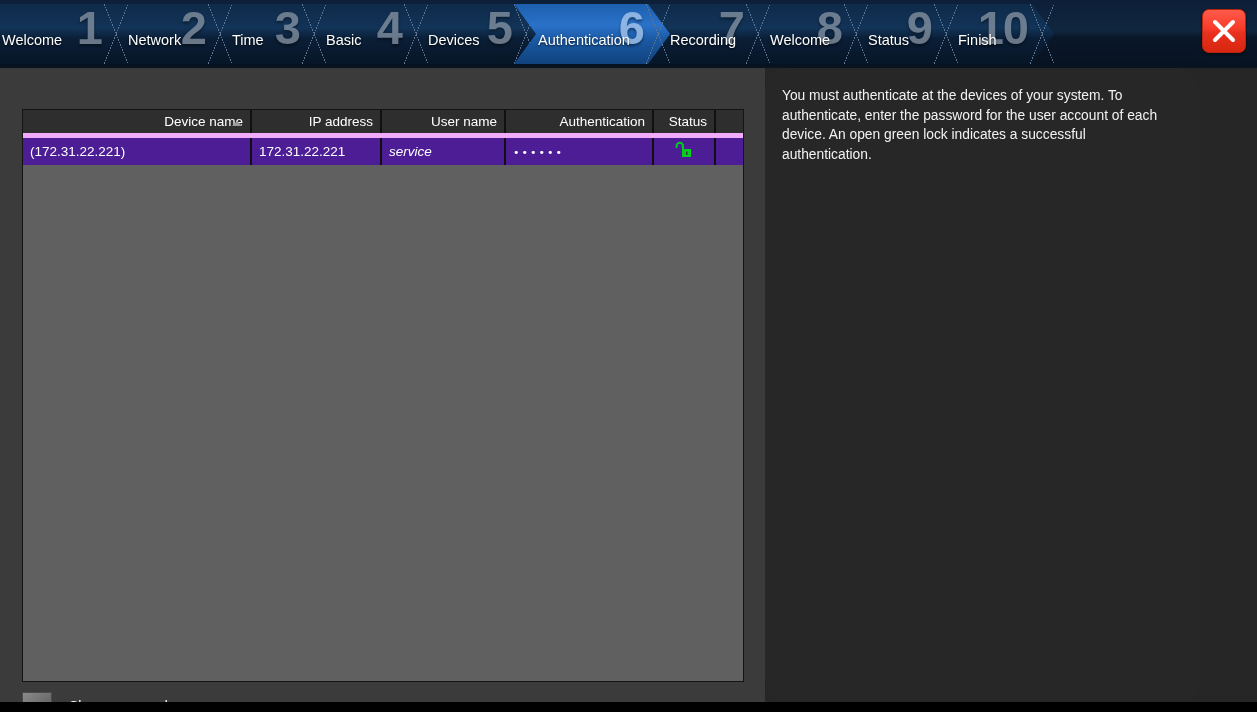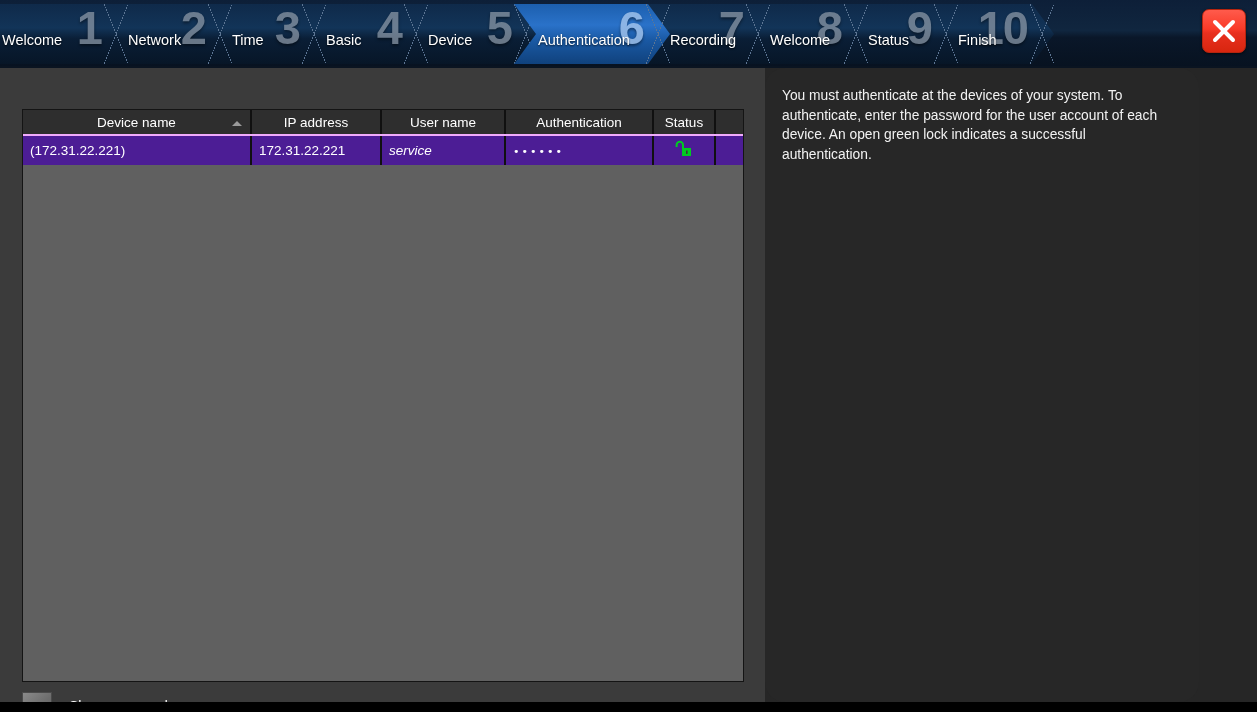--- a/index.html
+++ b/index.html
@@ -115,25 +115,25 @@
   table.grid {
     width: 100%;
     border-collapse: collapse;
     table-layout: fixed;
     font-size: 13.5px;
   }
   table.grid th {
     background: #2e2e2e;
     color: #ffffff;
     font-weight: normal;
-    text-align: center;
+    text-align: right;
     height: 25px;
     padding: 0 7px;
     border-right: 2px solid #101010;
-    border-bottom: 2px solid #f0abfc;
+    border-bottom: 5px solid #f0abfc;
     position: relative;
     font-size: 13.5px;
     white-space: nowrap;
     overflow: hidden;
   }
   table.grid th:last-child { border-right: none; }
   table.grid td {
     height: 30px;
     padding: 0 7px;
     color: #ffffff;
@@ -245,21 +245,21 @@
         <div class="step" style="left: 302px; width: 126px; z-index: 17;">
           <div class="chev-bg"></div>
           <div class="num">4</div>
           <div class="lbl">Basic</div>
           <div class="divider"></div>
           <div class="divider lower"></div>
         </div>
         <div class="step" style="left: 404px; width: 134px; z-index: 16;">
           <div class="chev-bg"></div>
           <div class="num">5</div>
-          <div class="lbl">Device</div>
+          <div class="lbl">Devices</div>
           <div class="divider"></div>
           <div class="divider lower"></div>
         </div>
         <div class="step active" style="left: 514px; width: 156px; z-index: 30;">
           <div class="chev-bg"></div>
           <div class="num">6</div>
           <div class="lbl">Authentication</div>
           <div class="divider"></div>
           <div class="divider lower"></div>
         </div>

